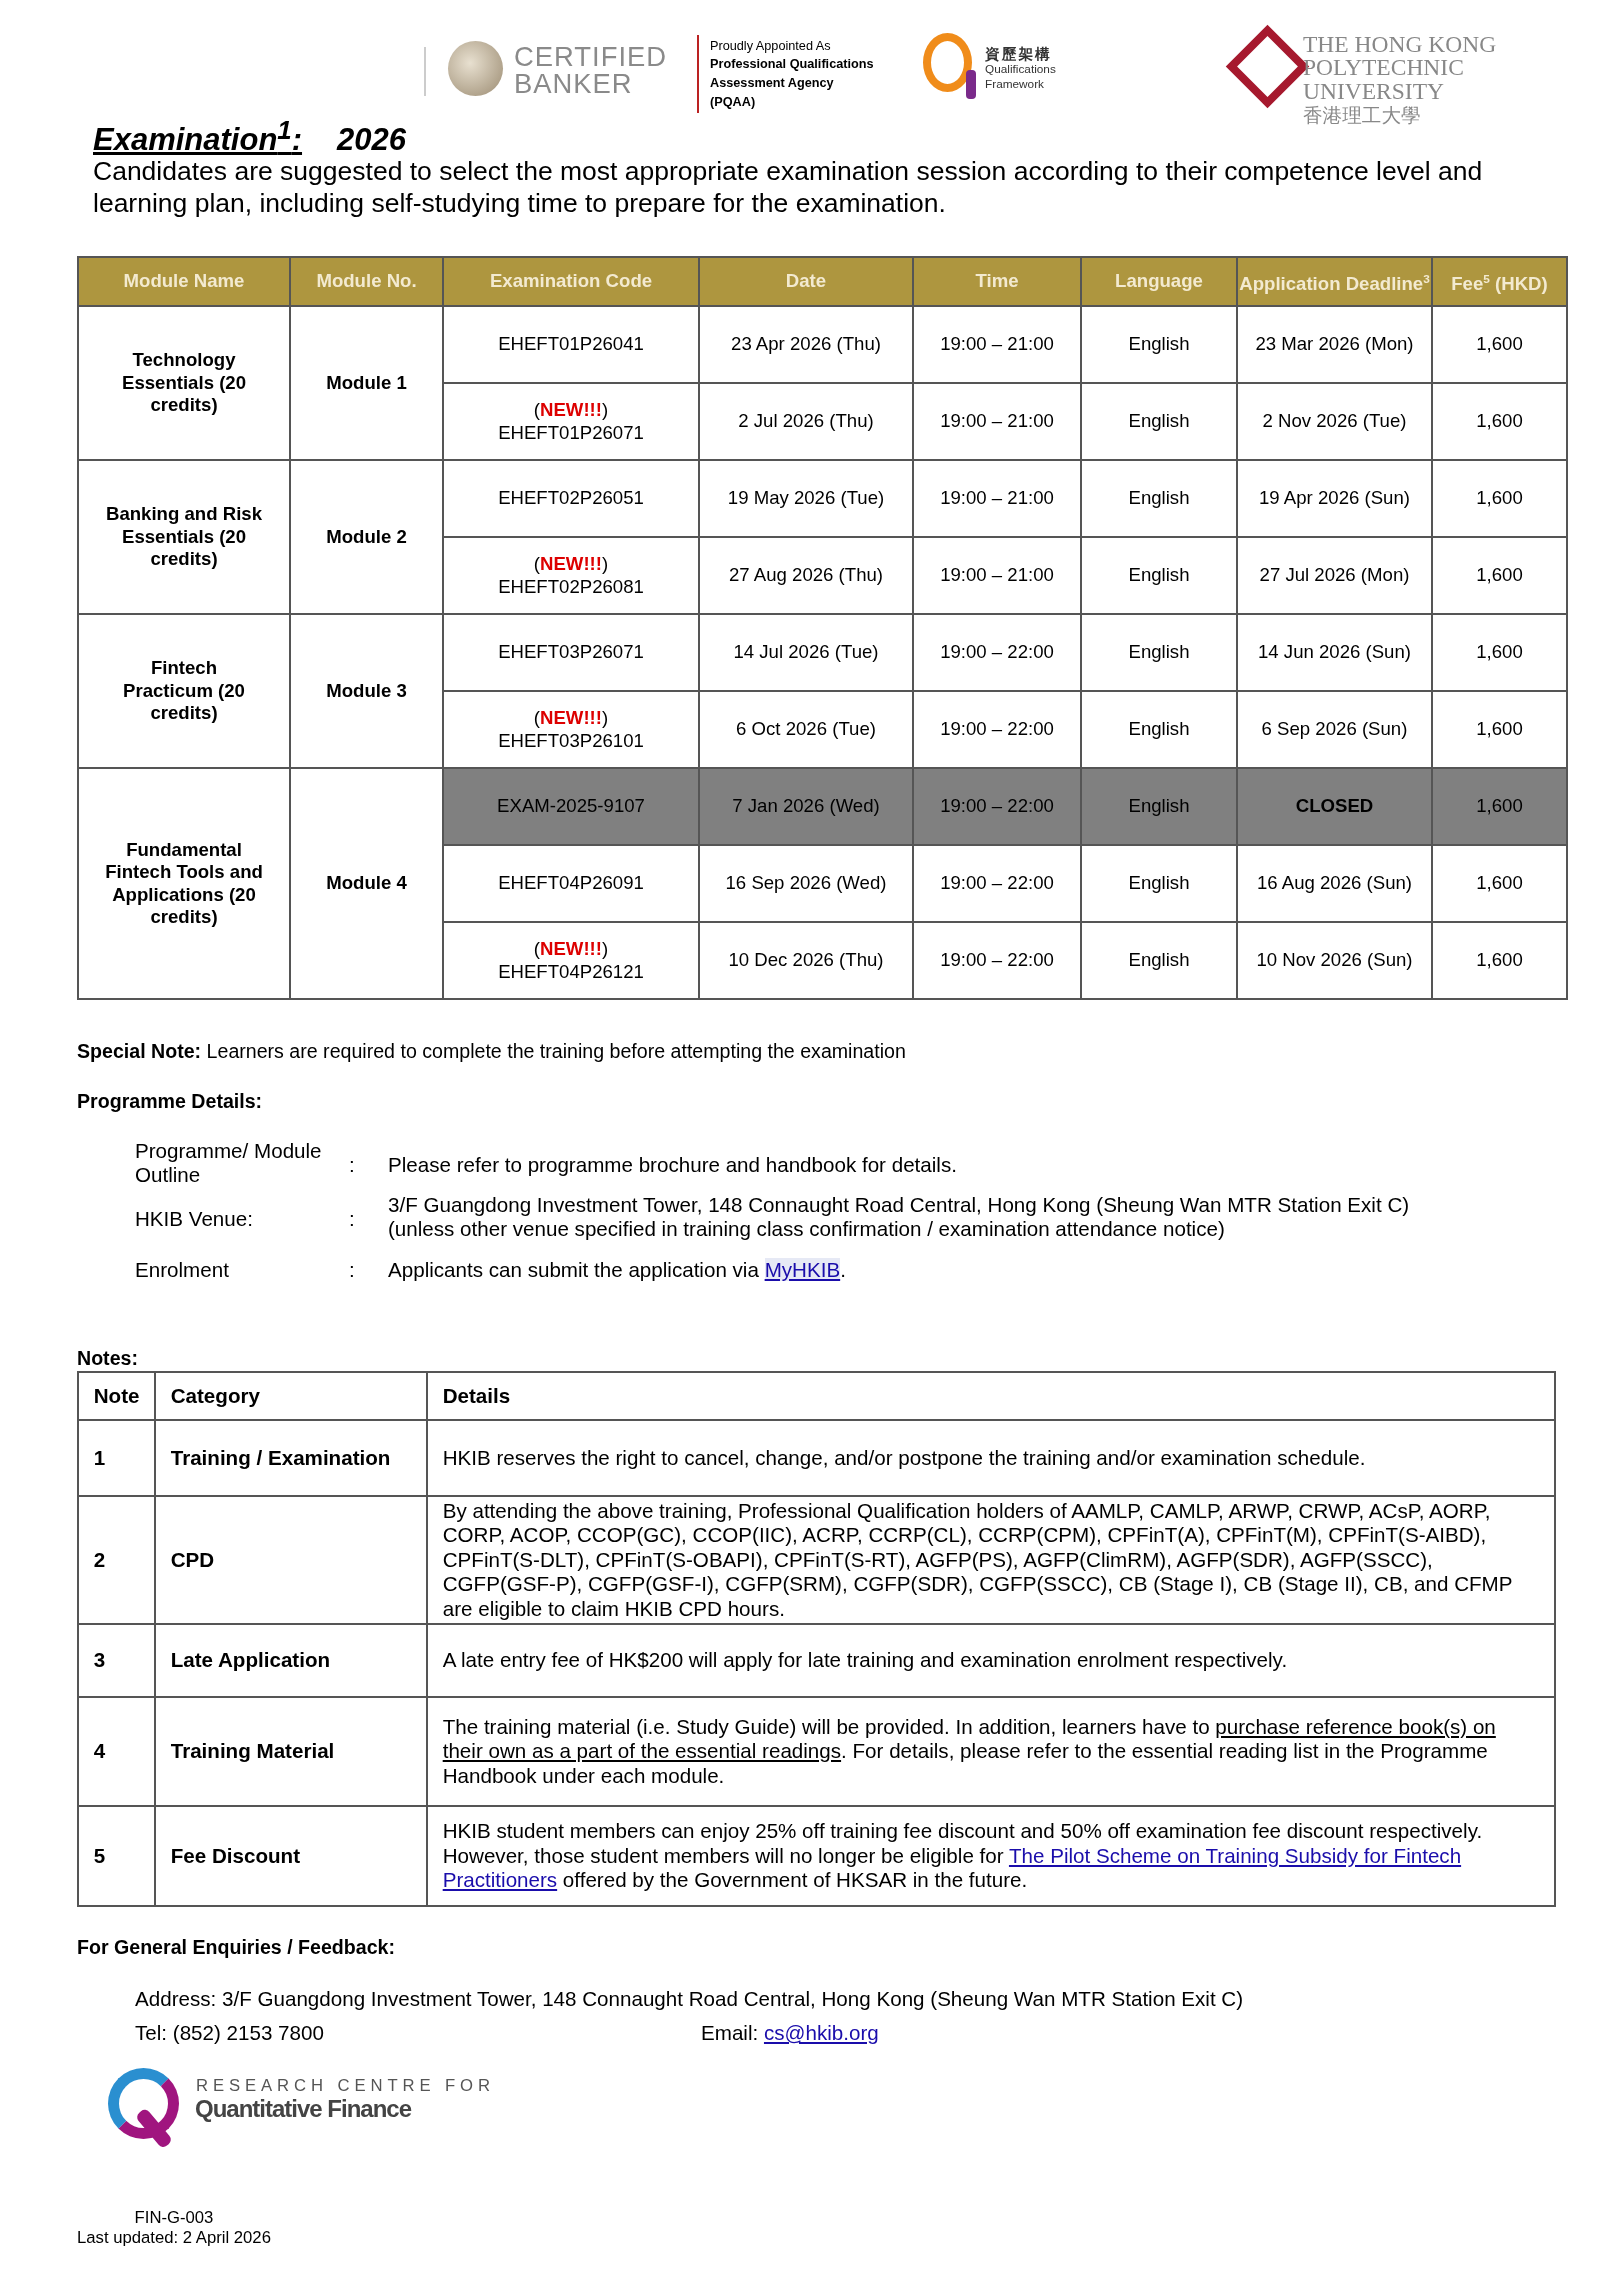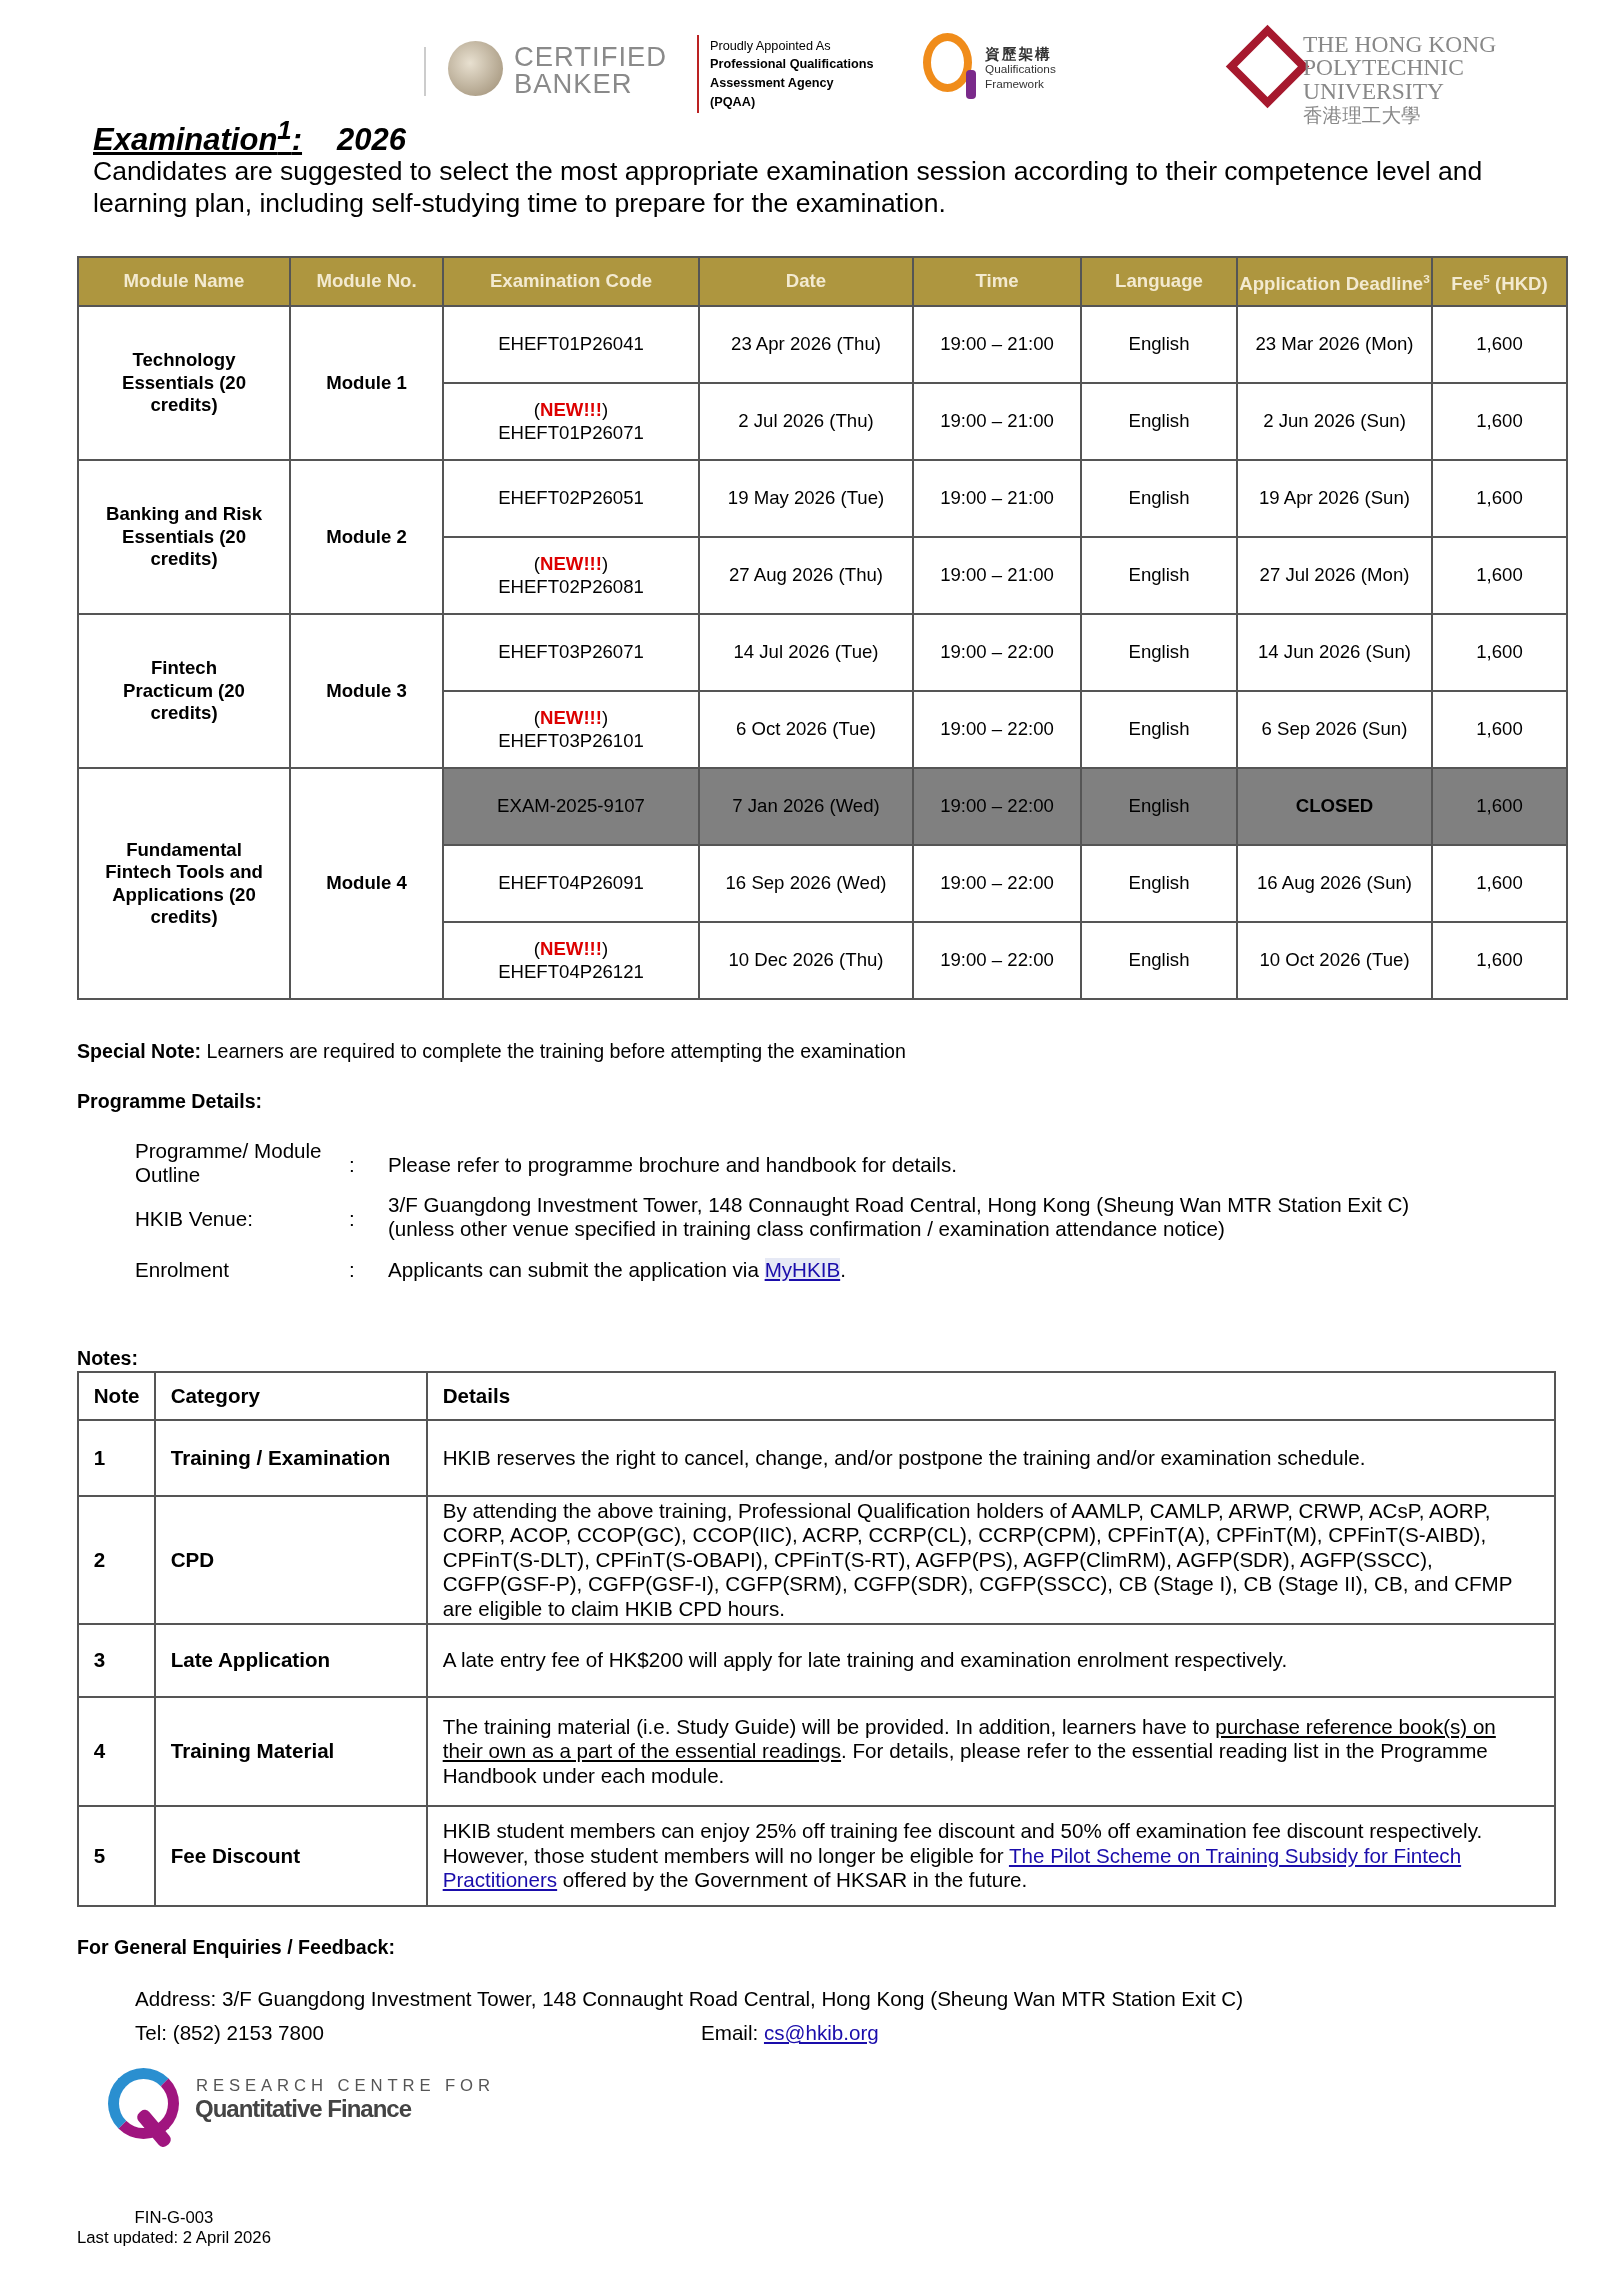--- a/index.html
+++ b/index.html
@@ -140,21 +140,21 @@
         <td class="sess">19:00 – 21:00</td>
         <td class="sess">English</td>
         <td class="sess">23 Mar 2026 (Mon)</td>
         <td class="sess">1,600</td>
       </tr>
       <tr>
         <td class="sess"><span>(</span><span class="new-tag">NEW!!!</span><span>)</span><br><span>EHEFT01P26071</span></td>
         <td class="sess">2 Jul 2026 (Thu)</td>
         <td class="sess">19:00 – 21:00</td>
         <td class="sess">English</td>
-        <td class="sess">2 Jun 2026 (Sun)</td>
+        <td class="sess">2 Nov 2026 (Tue)</td>
         <td class="sess">1,600</td>
       </tr>
       <tr>
         <td rowspan="2" class="mod-name" style="padding: 0px 25.5px;">Banking and Risk Essentials (20 credits)</td>
         <td rowspan="2" class="mod-no">Module 2</td>
         <td class="sess"><span>EHEFT02P26051</span></td>
         <td class="sess">19 May 2026 (Tue)</td>
         <td class="sess">19:00 – 21:00</td>
         <td class="sess">English</td>
         <td class="sess">19 Apr 2026 (Sun)</td>
@@ -202,21 +202,21 @@
         <td class="sess">19:00 – 22:00</td>
         <td class="sess">English</td>
         <td class="sess">16 Aug 2026 (Sun)</td>
         <td class="sess">1,600</td>
       </tr>
       <tr>
         <td class="sess"><span>(</span><span class="new-tag">NEW!!!</span><span>)</span><br><span>EHEFT04P26121</span></td>
         <td class="sess">10 Dec 2026 (Thu)</td>
         <td class="sess">19:00 – 22:00</td>
         <td class="sess">English</td>
-        <td class="sess">10 Oct 2026 (Tue)</td>
+        <td class="sess">10 Nov 2026 (Sun)</td>
         <td class="sess">1,600</td>
       </tr>
     </tbody>
 </table>
 
 <div class="abs special">
   <b>Special Note:</b><span> Learners are required to complete the training before attempting the examination</span>
 </div>
 
 <div class="abs prog-head">Programme Details:</div>

